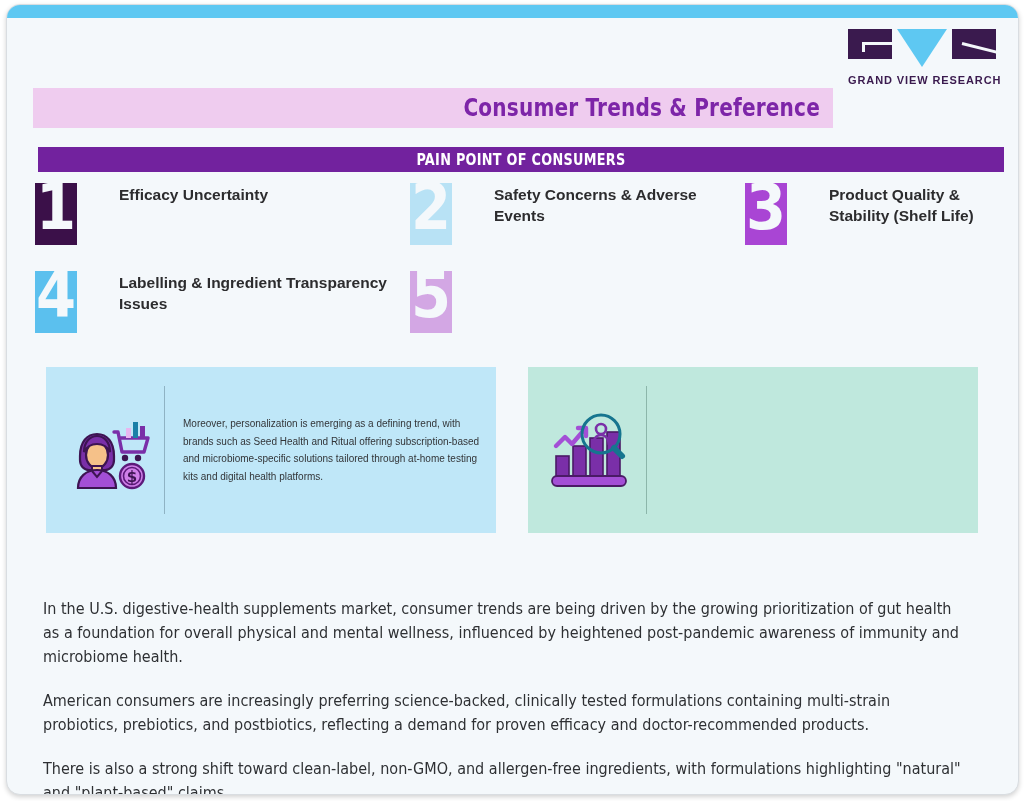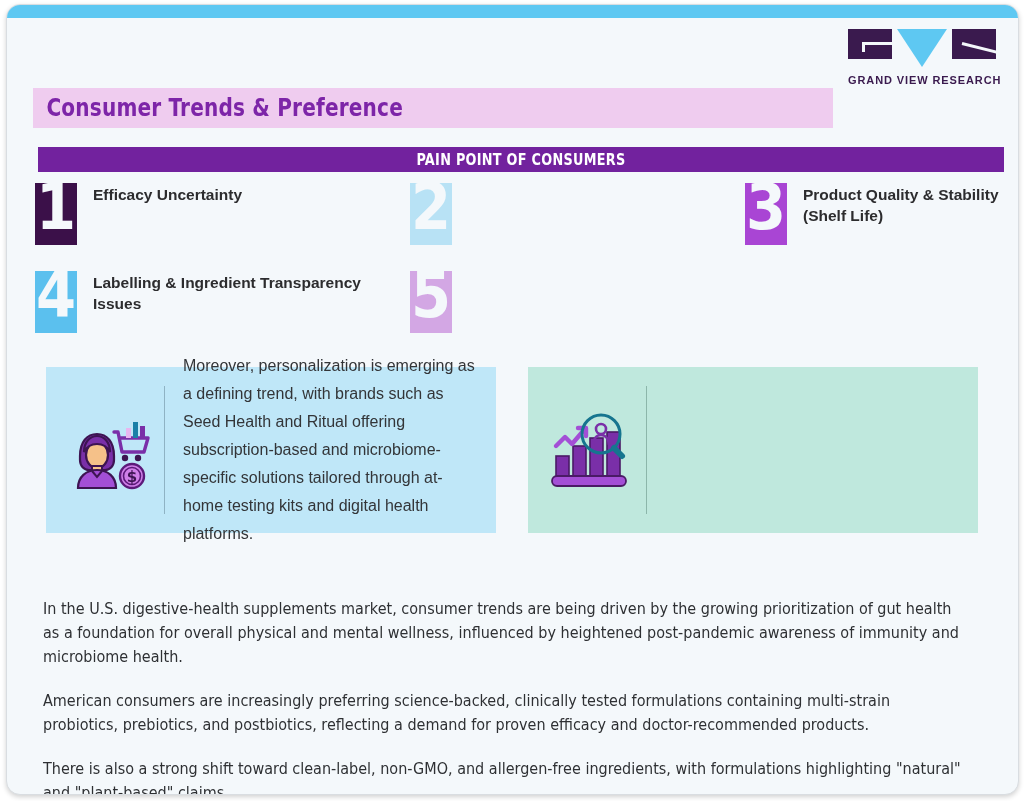--- a/index.html
+++ b/index.html
@@ -88,21 +88,21 @@
   
   #title-bar {
     position: absolute;
     left: 26px;
     top: 83px;
     width: 800px;
     height: 40px;
     background: #efccef;
     display: flex;
     align-items: center;
-    justify-content: flex-start;
+    justify-content: flex-end;
   }
   #title-text {
     font-family: "DejaVu Sans Condensed", "Liberation Sans Narrow", "Liberation Sans", sans-serif;
     font-size: 24px;
     font-weight: bold;
     color: #7d25a8;
     letter-spacing: 0.2px;
     transform: scaleX(0.93);
   }
 
@@ -154,21 +154,21 @@
     left: 0; top: -8px;
     width: 42px;
     text-align: center;
     font-family: "DejaVu Sans Condensed", "Liberation Sans Narrow", "Liberation Sans", sans-serif;
     font-size: 64px;
     font-weight: bold;
     color: #f4f8fb;
     line-height: 1;
   }
   .pain-label {
-    margin-left: 16px;
+    margin-left: 42px;
     margin-top: 2px;
     font-size: 15.5px;
     font-weight: bold;
     color: #2c2c2e;
     line-height: 1.33;
   }
 
   
   #highlights {
     position: absolute;
@@ -197,21 +197,21 @@
   }
   .hl-divider {
     width: 1px;
     height: 128px;
     background: #8fb3c4;
     flex: 0 0 1px;
     margin-right: 18px;
   }
   #hl-right .hl-divider { background: #8cb6aa; }
   .hl-text {
-    font-size: 16px;
+    font-size: 10px;
     color: #333538;
     line-height: 1.75;
   }
 
   
   #body-text {
     position: absolute;
     left: 36px;
     top: 548px;
     width: 955px;
@@ -264,20 +264,21 @@
         <div class="num-badge" style="background:#3b1049">
           <span>1</span>
         </div>
         <div class="pain-label">Efficacy Uncertainty</div>
       </div>
 
       <div class="pain-item c2">
         <div class="num-badge" style="background:#b8e2f5">
           <span>2</span>
         </div>
+        <div class="pain-label">Safety Concerns &amp; Adverse Events</div>
       </div>
 
       <div class="pain-item c3">
         <div class="num-badge" style="background:#a945d4">
           <span>3</span>
         </div>
         <div class="pain-label">Product Quality &amp; Stability (Shelf Life)</div>
       </div>
     </div>
 

